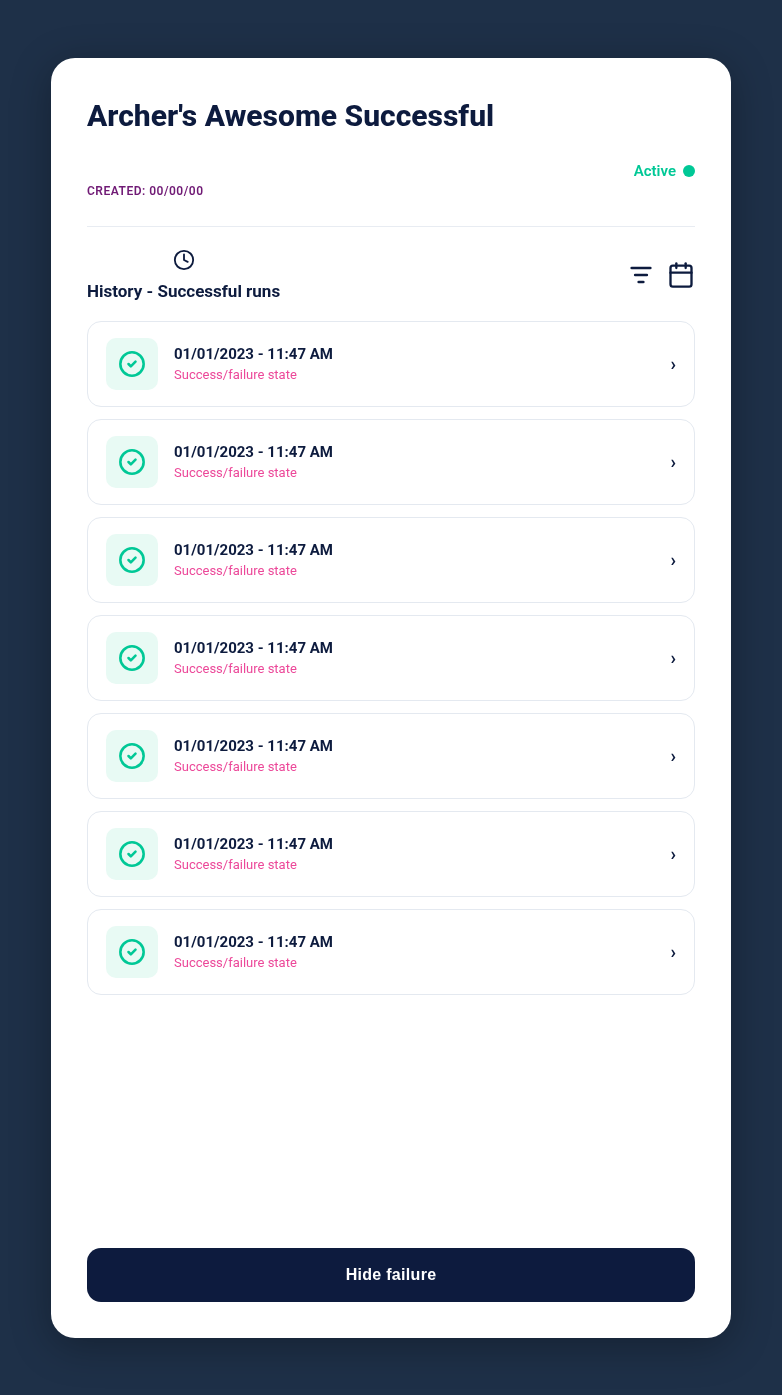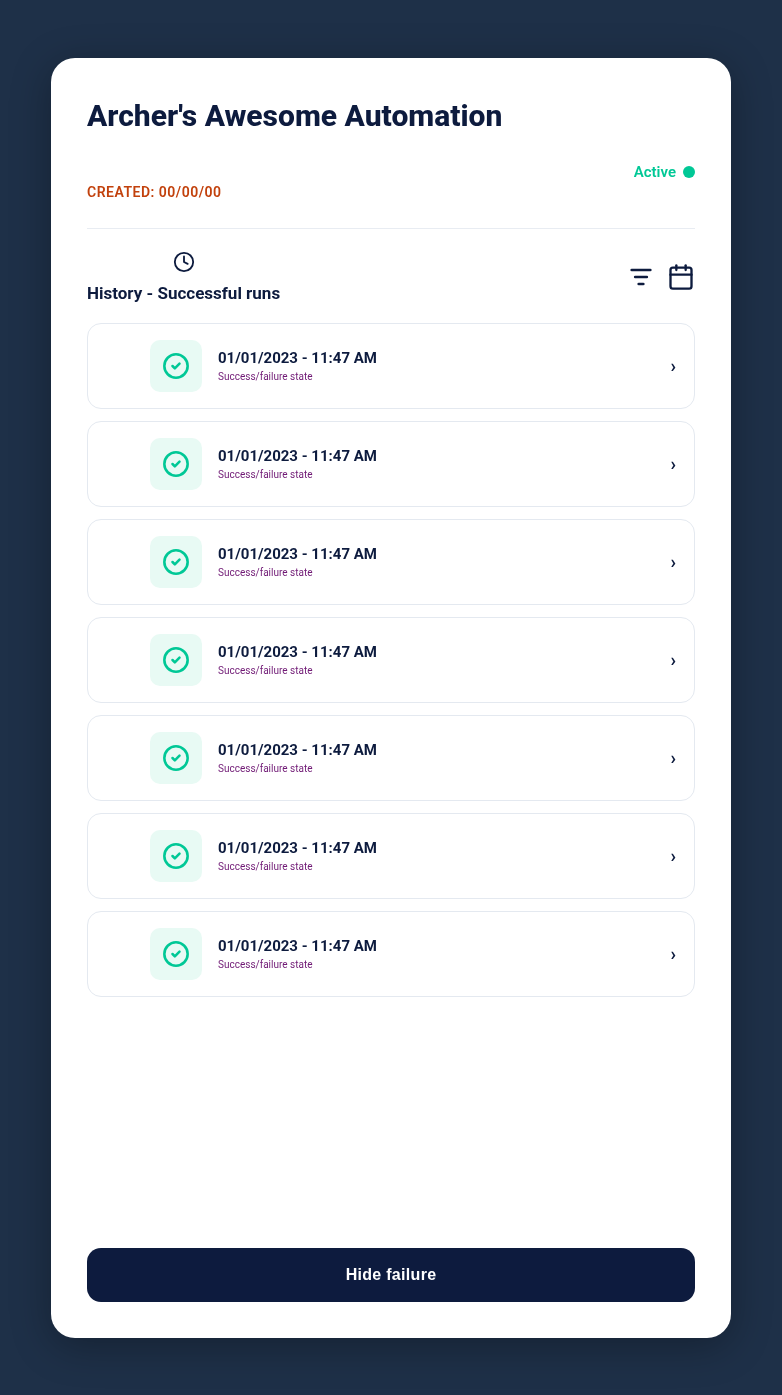--- a/index.html
+++ b/index.html
@@ -46,23 +46,23 @@
     }
 
     .meta-row {
       display: flex;
       justify-content: space-between;
       align-items: center;
       margin-bottom: 28px;
     }
 
     .created-label {
-      font-size: 14px;
+      font-size: 12px;
       font-weight: 600;
-      color: #c2410c;
+      color: #701a75;
       letter-spacing: 0.5px;
       margin-top: 40px;
     }
 
     .status-badge {
       display: flex;
       align-items: center;
       gap: 7px;
       font-size: 15px;
       font-weight: 600;
@@ -135,21 +135,20 @@
       border-radius: 14px;
       padding: 16px 18px;
       cursor: pointer;
       transition: background 0.15s;
     }
 
     .run-left {
       display: flex;
       align-items: center;
       gap: 16px;
-      margin-left: 44px;
     }
 
     .check-icon-wrap {
       width: 52px;
       height: 52px;
       background: #e8faf4;
       border-radius: 10px;
       display: flex;
       align-items: center;
       justify-content: center;
@@ -167,22 +166,22 @@
       gap: 4px;
     }
 
     .run-timestamp {
       font-size: 15px;
       font-weight: 700;
       color: #0d1b3e;
     }
 
     .run-state {
-      font-size: 10px;
-      color: #701a75;
+      font-size: 13px;
+      color: #ec4899;
       font-weight: 400;
     }
 
     .chevron-icon {
       color: #0d1b3e;
       font-size: 18px;
       font-weight: 700;
     }
 
     .hide-button {
@@ -198,21 +197,21 @@
       margin-top: 24px;
       letter-spacing: 0.3px;
     }
   </style>
 </head>
 <body>
 
 <div class="phone-container">
   <div class="card">
 
-    <h1 class="page-title">Archer's Awesome Automation</h1>
+    <h1 class="page-title">Archer's Awesome Successful</h1>
 
     <div class="meta-row">
       <span class="created-label">CREATED: 00/00/00</span>
       <div class="status-badge">
         <span>Active</span>
         <span class="status-dot"></span>
       </div>
     </div>
 
     <div class="divider"></div>

